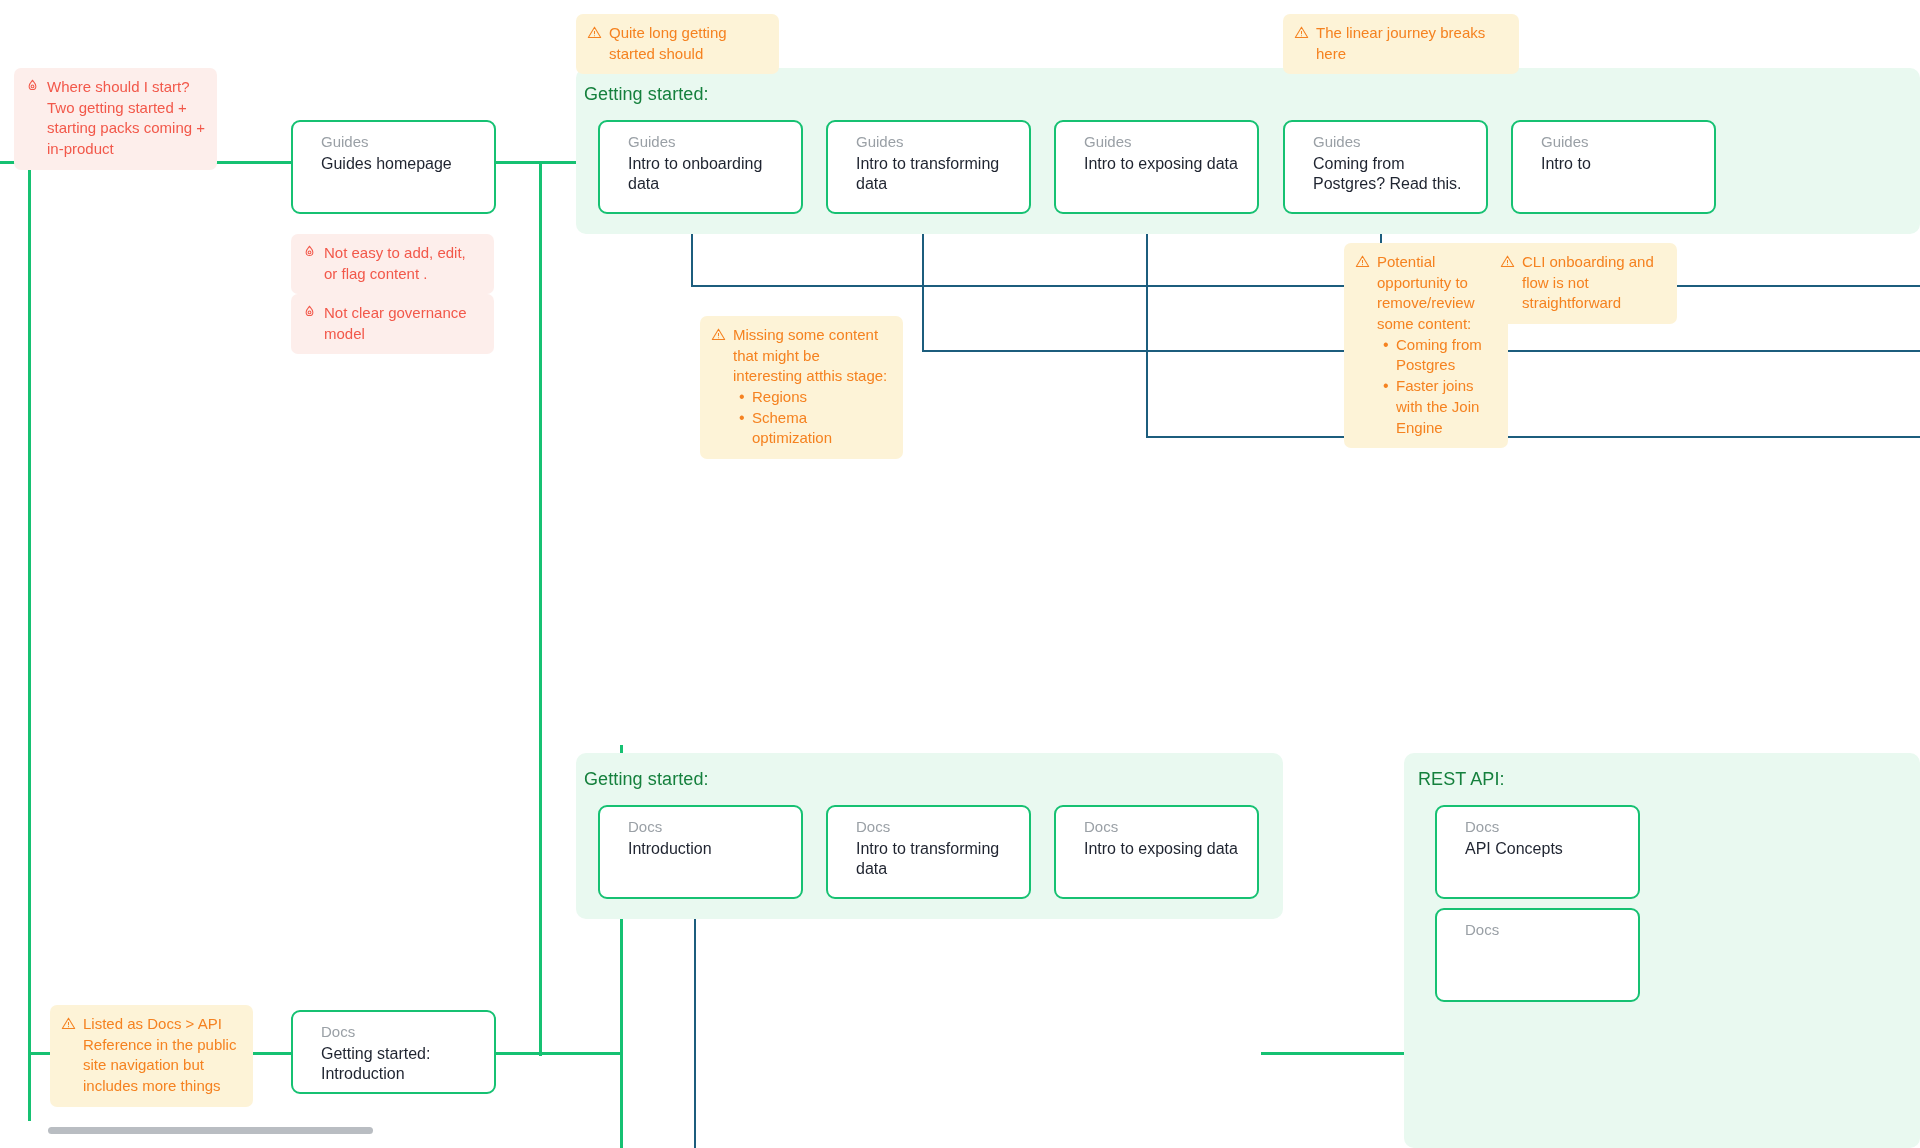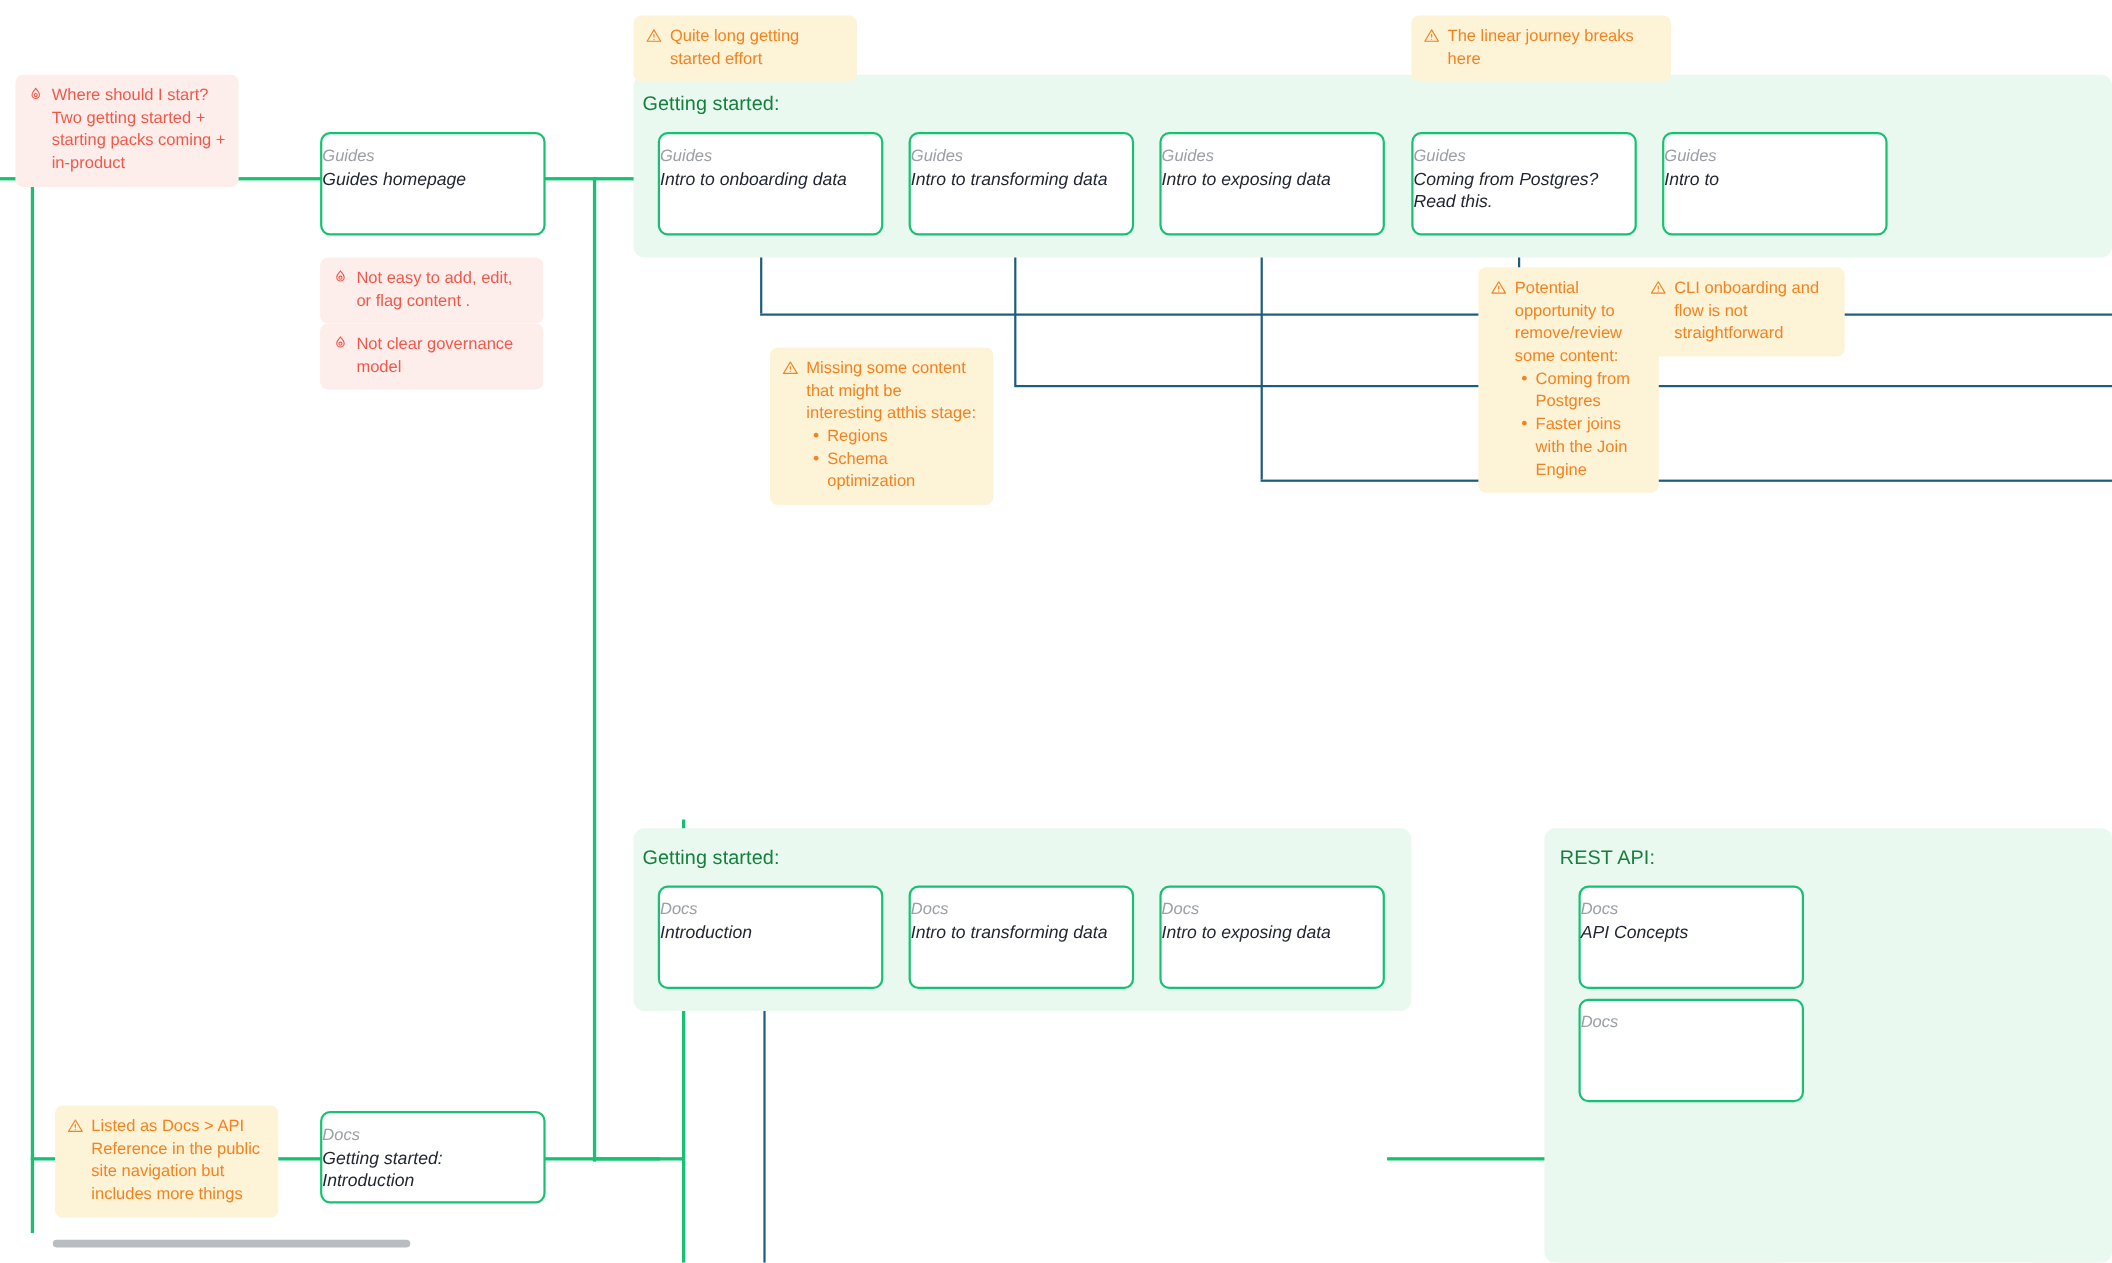--- a/index.html
+++ b/index.html
@@ -15,21 +15,21 @@
   .bl-h{ height:2px; }
   .bl-v{ width:2px; }
 
   
   .group{ position:absolute; background:#e9f9f0; border-radius:10px; }
   .group-title{ position:absolute; font-size:18px; color:#15803d; font-weight:400;
     letter-spacing:.1px; white-space:nowrap; }
 
   
   .card{ position:absolute; background:#ffffff; border:2.5px solid #16c172;
-    border-radius:9px; padding:11px 14px 0 0;font-style:italic; }
+    border-radius:9px; padding:11px 14px 0 28px; }
   .card .kicker{ font-size:15px; color:#9aa0a6; line-height:1.25; margin-bottom:2px; }
   .card .title{ font-size:16px; color:#1f2430; line-height:1.28; }
 
   
   .note{ position:absolute; border-radius:7px; padding:9px 12px 10px 11px;
     display:flex; gap:7px; align-items:flex-start; line-height:1.38; }
   .note .body{ flex:1; }
   .note.warn{ background:#fdf3d7; color:#f58220; font-size:15px; }
   .note.err{ background:#fdeeeb; color:#f2584a; font-size:15px; }
   .note .ico{ flex:0 0 auto; width:15px; height:15px; margin-top:2px; display:block; }
@@ -169,21 +169,21 @@
     </svg>
     <div class="body">Not clear governance model</div>
   </div>
 
   <div class="note warn" style="left:576px; top:14px; width:203px;">
     <svg class="ico" viewBox="0 0 16 16">
       <path d="M8 2.3 14.6 13.3H1.4z" fill="none" stroke="#f58220" stroke-width="1.1" stroke-linejoin="round"></path>
       <line x1="8" y1="6.4" x2="8" y2="9.8" stroke="#f58220" stroke-width="1.1"></line>
       <circle cx="8" cy="11.4" r="0.6" fill="#f58220"></circle>
     </svg>
-    <div class="body">Quite long getting started effort</div>
+    <div class="body">Quite long getting started should</div>
   </div>
 
   <div class="note warn" style="left:1283px; top:14px; width:236px;">
     <svg class="ico" viewBox="0 0 16 16">
       <path d="M8 2.3 14.6 13.3H1.4z" fill="none" stroke="#f58220" stroke-width="1.1" stroke-linejoin="round"></path>
       <line x1="8" y1="6.4" x2="8" y2="9.8" stroke="#f58220" stroke-width="1.1"></line>
       <circle cx="8" cy="11.4" r="0.6" fill="#f58220"></circle>
     </svg>
     <div class="body">The linear journey breaks here</div>
   </div>

